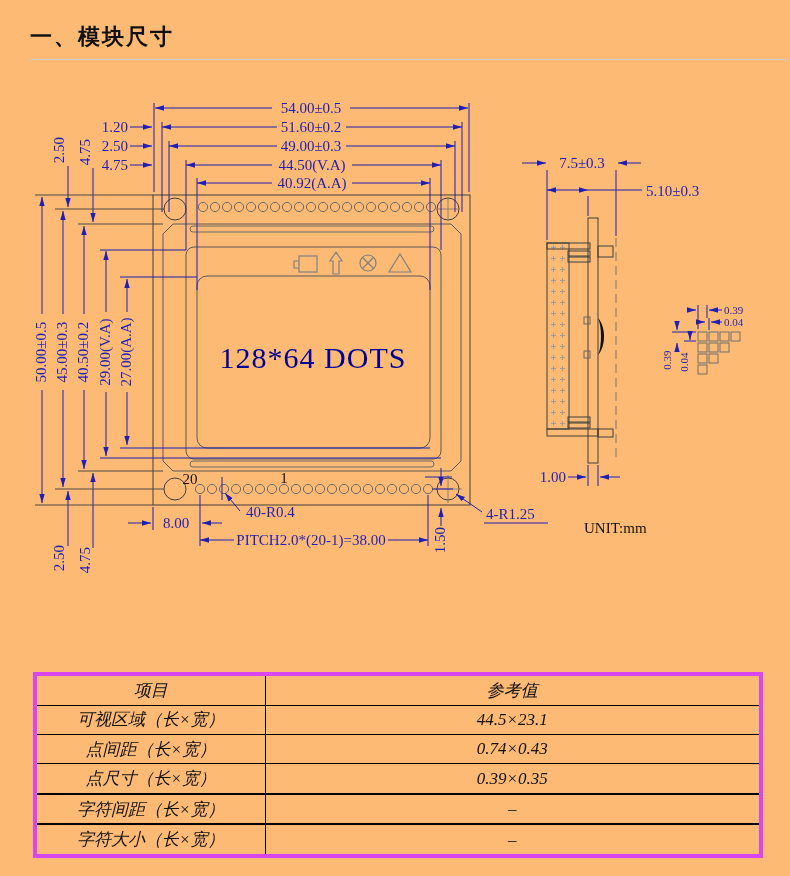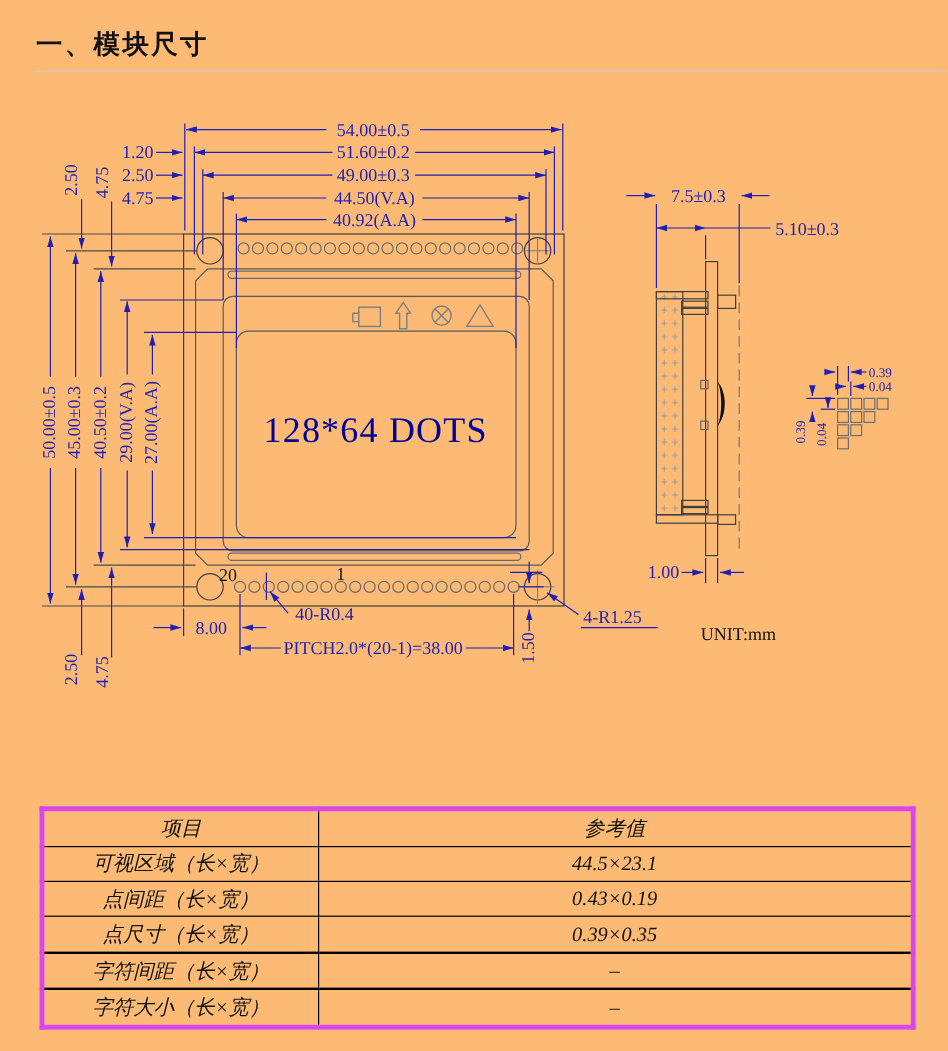--- a/index.html
+++ b/index.html
@@ -293,21 +293,21 @@
         <tr>
       <th>项目</th>
       <th>参考值</th>
     </tr>
     <tr>
       <td>可视区域（长×宽）</td>
       <td>44.5×23.1</td>
     </tr>
     <tr>
       <td>点间距（长×宽）</td>
-      <td>0.43×0.19</td>
+      <td>0.74×0.43</td>
     </tr>
     <tr>
       <td>点尺寸（长×宽）</td>
       <td>0.39×0.35</td>
     </tr>
     <tr class="thick">
       <td>字符间距（长×宽）</td>
       <td>–</td>
     </tr>
     <tr class="thick">

